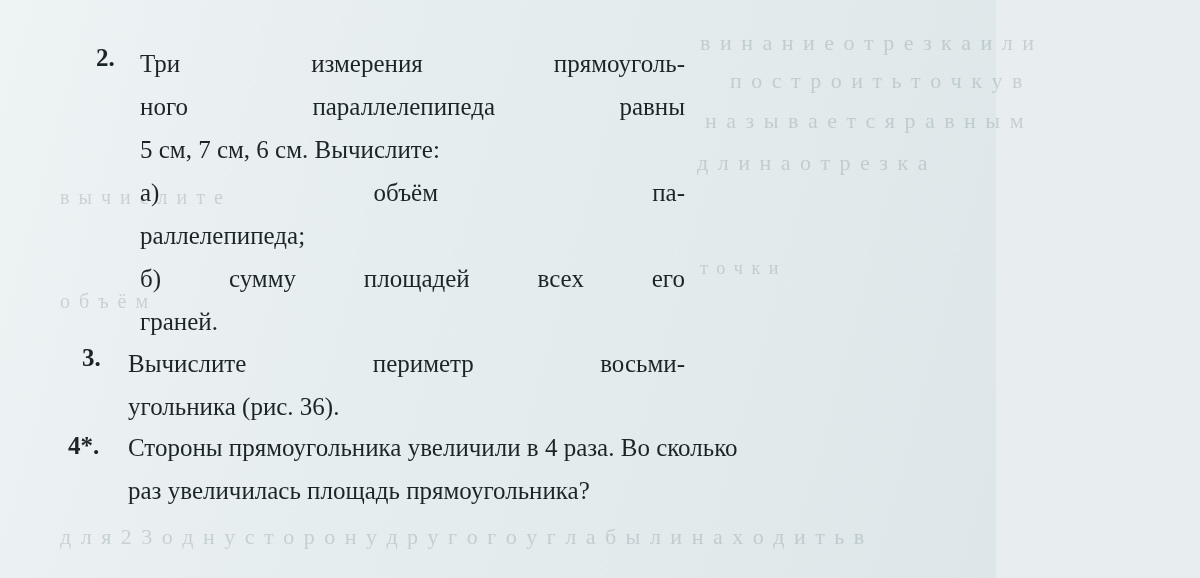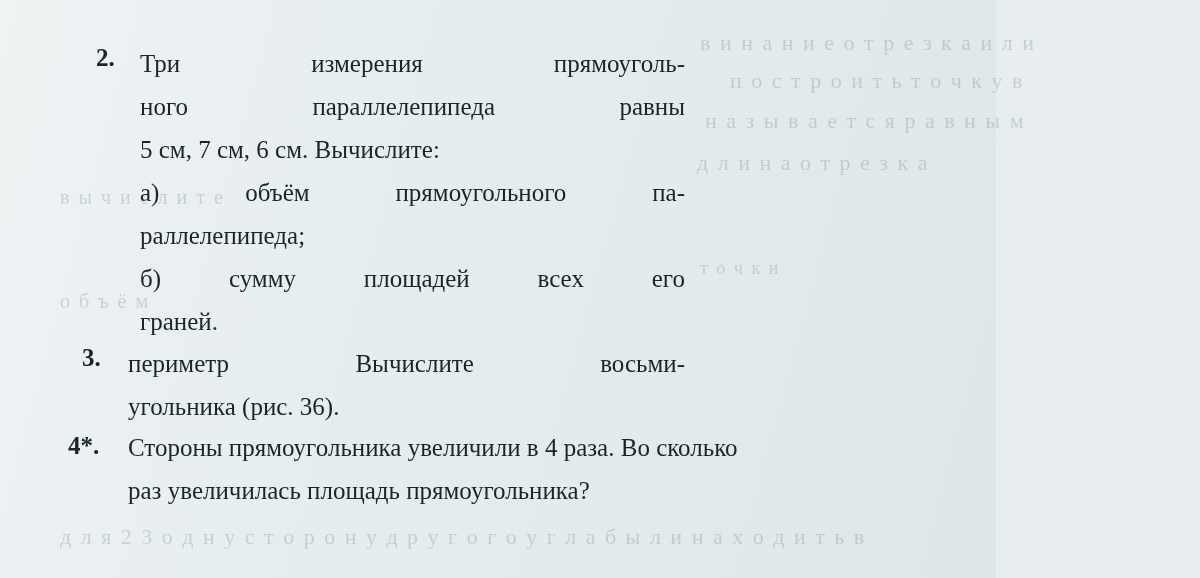--- a/index.html
+++ b/index.html
@@ -111,41 +111,40 @@
       </div>
       <div class="line just">
         <span>ного</span>
         <span>параллелепипеда</span>
         <span>равны</span>
       </div>
       <div class="line">5 см, 7 см, 6 см. Вычислите:</div>
       <div class="line just">
         <span>а)</span>
         <span>объём</span>
-        <span>прямоугольного</span>
         <span>па-</span>
       </div>
       <div class="line">раллелепипеда;</div>
       <div class="line just">
         <span>б)</span>
         <span>сумму</span>
         <span>площадей</span>
         <span>всех</span>
         <span>его</span>
       </div>
       <div class="line">граней.</div>
     </div>
   </div>
 
   <div class="task" style="left:0; top:0;">
     <div class="num" style="left:82px; top:344px;">3.</div>
     <div class="lines" style="left:128px; top:342px; width:557px;">
       <div class="line just">
+        <span>Вычислите</span>
         <span>периметр</span>
-        <span>Вычислите</span>
         <span>восьми-</span>
       </div>
       <div class="line">угольника (рис. 36).</div>
     </div>
   </div>
 
   <div class="task" style="left:0; top:0;">
     <div class="num" style="left:68px; top:432px;">4*.</div>
     <div class="lines" style="left:128px; top:426px; width:1040px;">
       <div class="line">Стороны прямоугольника увеличили в 4 раза. Во сколько</div>

